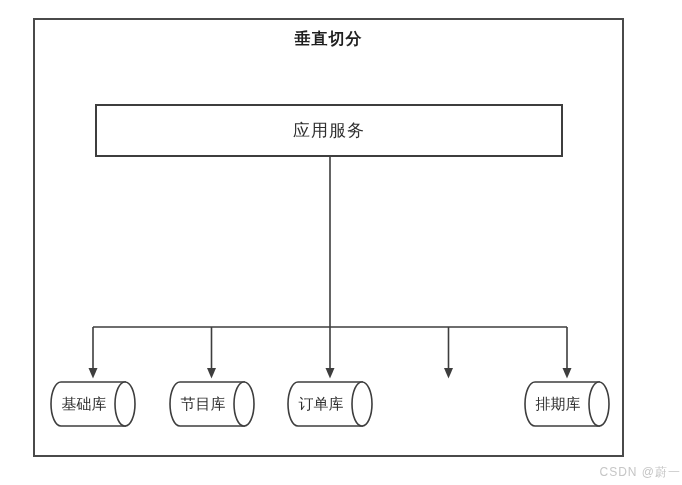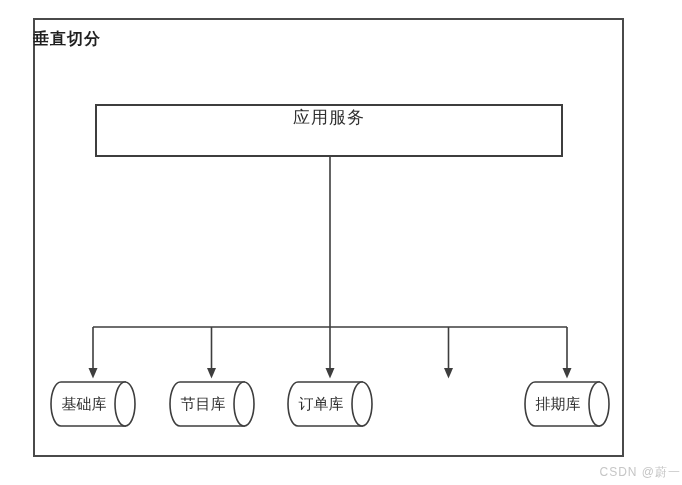--- a/index.html
+++ b/index.html
@@ -20,30 +20,31 @@
   }
   .outer-border{
     position:absolute;
     left:33px;top:18px;width:591px;height:439px;
     border:2px solid #4a4a4a;
     background:transparent;
   }
   .diagram-title{
     position:absolute;
     left:33px;top:29px;width:591px;
+    text-align:center;
     font-size:16px;font-weight:bold;
     color:#1f1f1f;
     letter-spacing:1px;
   }
   .app-box{
     position:absolute;
     left:95px;top:104px;width:468px;height:53px;
     border:2px solid var(--line);
     background:#fff;
-    display:flex;justify-content:center;
+    display:flex;align-items:center;justify-content:center;
   }
   .app-box span{
     font-size:17px;color:var(--text);letter-spacing:1px;
   }
   .connectors{
     position:absolute;left:0;top:0;width:682px;height:485px;
     pointer-events:none;
   }
   .connectors path{stroke:var(--line);stroke-width:1.6;fill:none;}
   .connectors polygon{fill:var(--line);stroke:none;}

